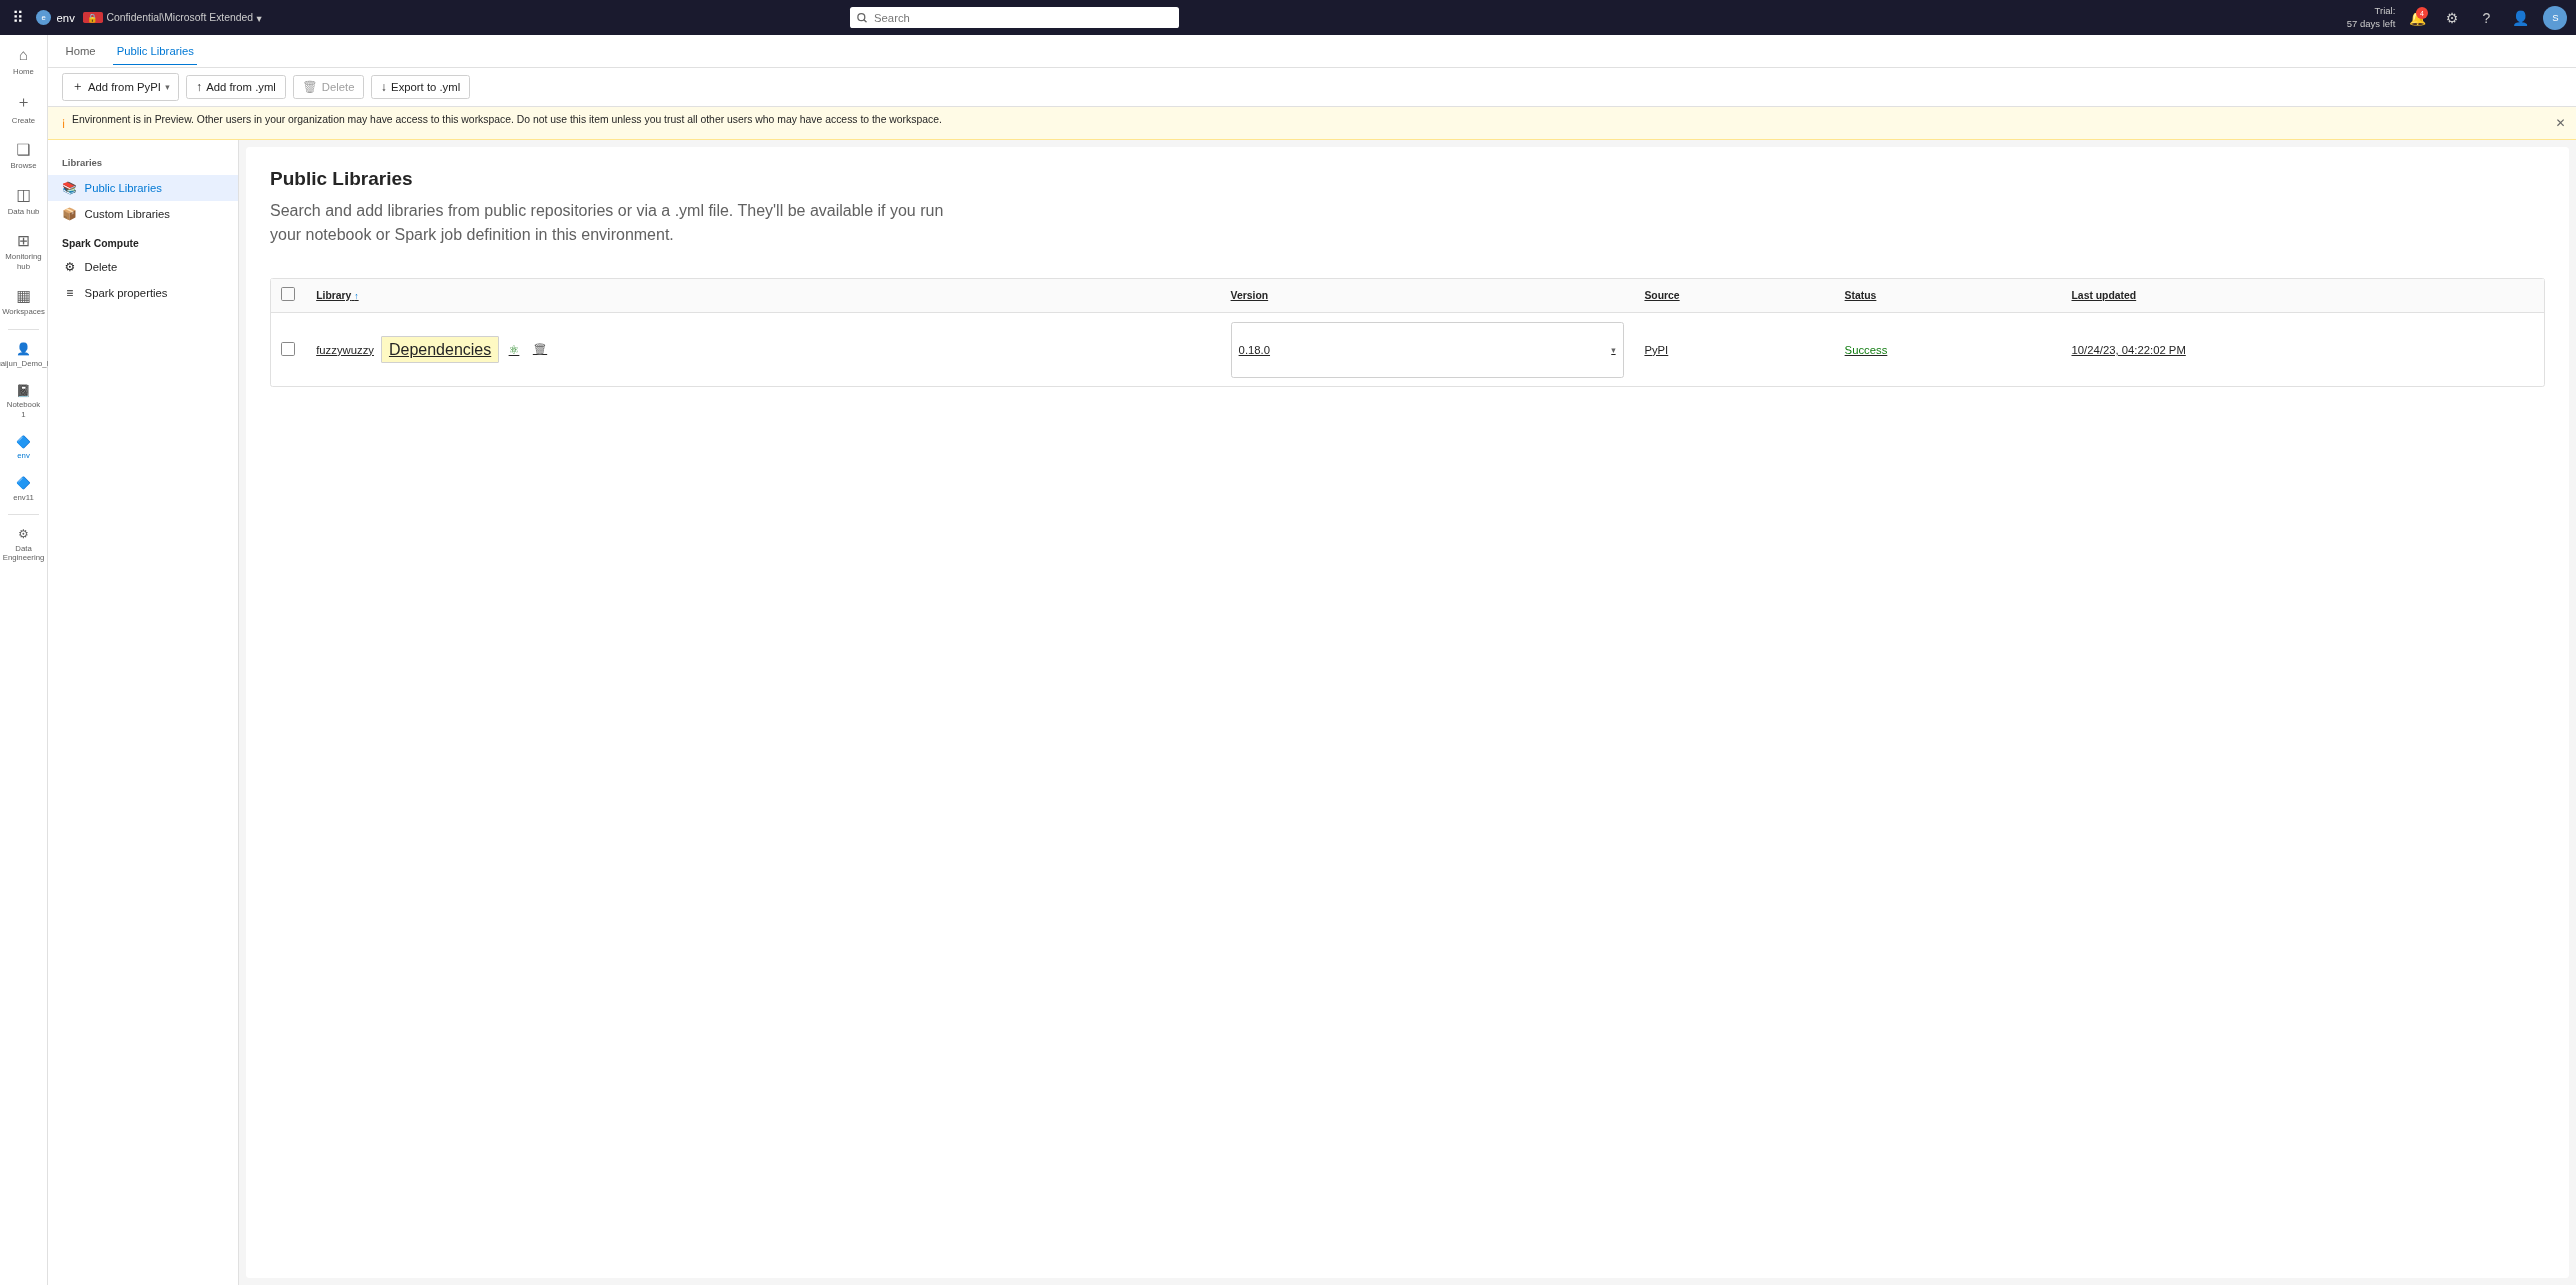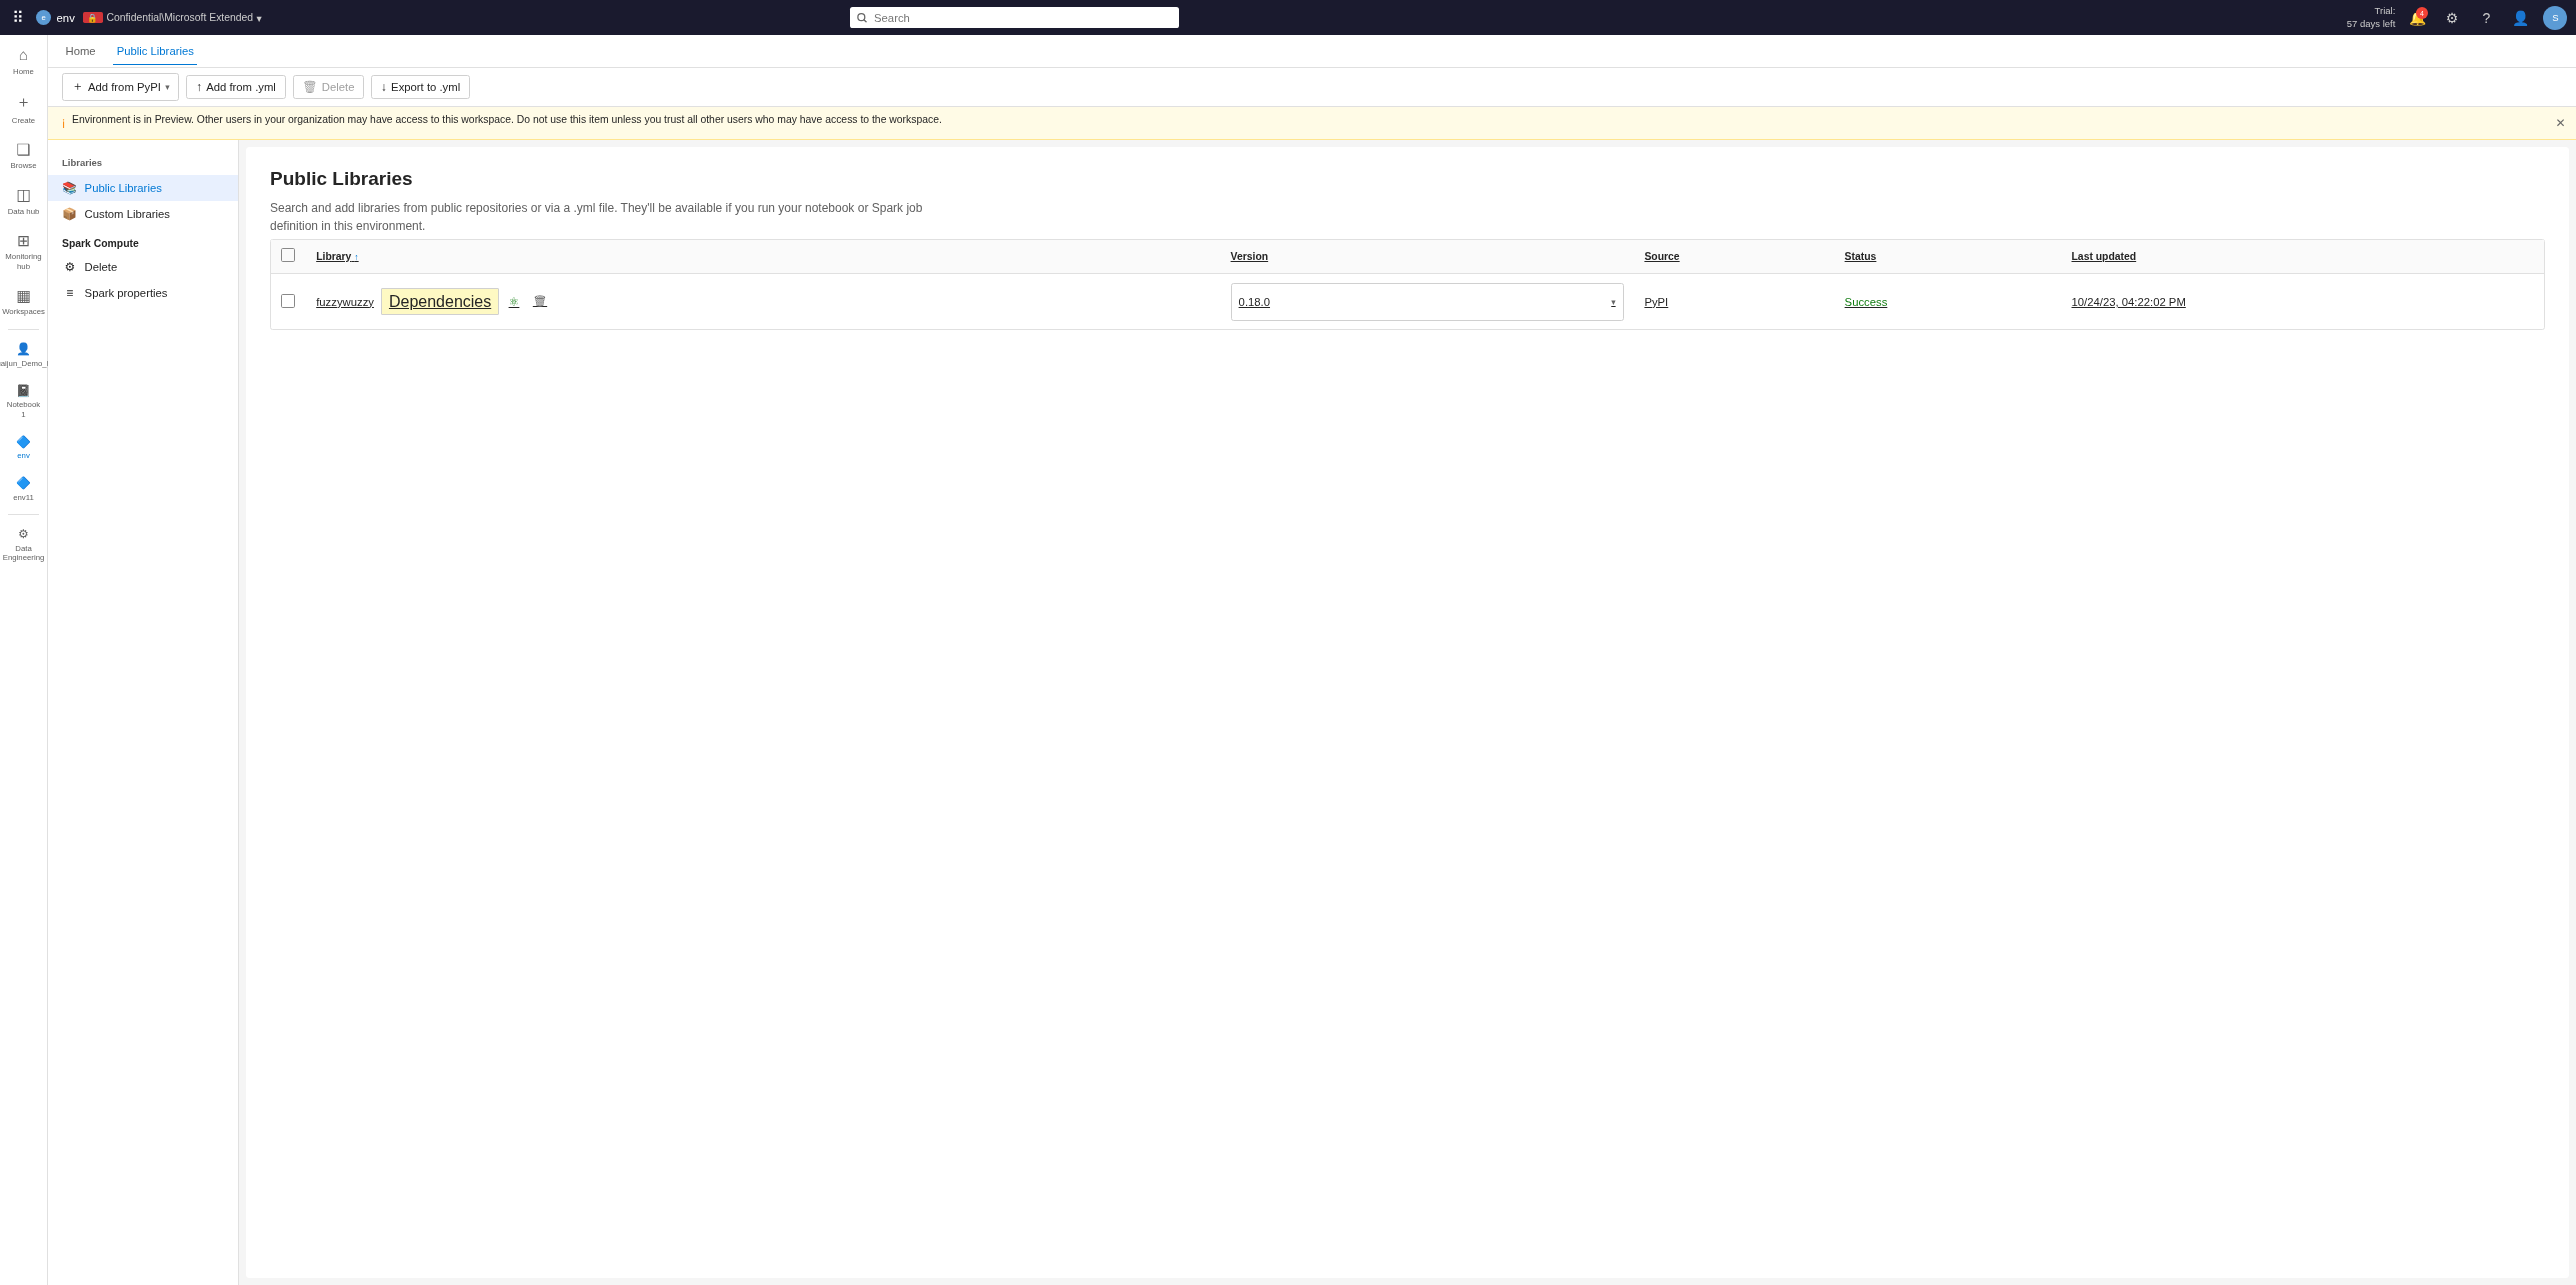--- a/index.html
+++ b/index.html
@@ -63,39 +63,39 @@
     .sidebar { width: 191px; background: #fff; border-right: 0.9px solid #e0e0e0; padding: 14px 0; flex-shrink: 0; }
     .sidebar-section-title { font-size: 9.5px; font-weight: 600; color: #616161; padding: 3.5px 14px 7px; text-transform: none; }
     .sidebar-item { display: flex; align-items: center; gap: 7px; padding: 6px 14px; cursor: pointer; font-size: 11.3px; color: #252525; }
     .sidebar-item.active { background: #e8f0fe; color: #0078d4; font-weight: 500; }
     .sidebar-item-icon { font-size: 12px; width: 15.6px; text-align: center; flex-shrink: 0; }
     .sidebar-section-header { font-size: 10.4px; font-weight: 600; color: #252525; padding: 10.4px 14px 5.2px; }
 
     
     .main-panel { flex: 1; padding: 21px 24px; overflow-y: auto; background: #fff; margin: 7px; border-radius: 3.5px; }
     .page-title { font-size: 19px; font-weight: 600; color: #252525; margin-bottom: 8.7px; }
-    .page-description { font-size: 12px; color: #616161; margin-bottom: 4px; line-height: 1.5; max-width: 693px; }
+    .page-description { font-size: 16px; color: #616161; margin-bottom: 31px; line-height: 1.5; max-width: 693px; }
 
     
     .filter-bar { display: flex; justify-content: flex-end; margin-bottom: 10.4px; }
     .filter-input { display: flex; align-items: center; gap: 5.2px; border: 0.9px solid #d0d0d0; border-radius: 2.6px; padding: 4.3px 8.7px; background: #fff; font-size: 11.3px; color: #616161; min-width: 173px; cursor: text; }
 
     
     .table-wrap { border: 0.9px solid #e0e0e0; border-radius: 2.6px; }
     .table { width: 100%; border-collapse: collapse; text-decoration: underline; }
     .table th { text-align: left; padding: 8.7px 10.4px; font-size: 10.4px; font-weight: 600; color: #252525; border-bottom: 0.9px solid #e0e0e0; background: #fafafa; }
     .table td { padding: 8.7px 10.4px; font-size: 11.3px; border-bottom: 0.9px solid #f0f0f0; vertical-align: middle; }
     .table tr:last-child td { border-bottom: none; }
     .table-checkbox { width: 14px; height: 14px; border: 0.9px solid #888; border-radius: 1.7px; display: inline-block; cursor: pointer; }
     .th-checkbox-col { width: 31px; }
     .th-library { cursor: pointer; }
     .th-sort-icon { color: #0078d4; font-size: 8.7px; }
 
     
-    .version-dropdown { display: flex; align-items: center; gap: 3.5px; border: 0.9px solid #d0d0d0; border-radius: 2.6px; padding: 12px 7px; background: #fff; font-size: 11.3px; min-width: 95px; cursor: pointer; }
+    .version-dropdown { display: flex; align-items: center; gap: 3.5px; border: 0.9px solid #d0d0d0; border-radius: 2.6px; padding: 21px 7px; background: #fff; font-size: 11.3px; min-width: 95px; cursor: pointer; }
     .version-arrow { margin-left: auto; color: #666; font-size: 8.7px; }
 
     
     .status-success { color: #107c10; font-weight: 500; }
 
     
     .row-actions { display: flex; align-items: center; gap: 3.5px; }
     .action-btn { display: flex; align-items: center; gap: 3.5px; padding: 3.5px 7px; border: 0.9px solid #d0d0d0; background: #fef9c3; border-radius: 1px; cursor: pointer; font-size: 16px; color: #252525; white-space: nowrap; }
     .action-icon-btn { width: 22.5px; height: 22.5px; display: flex; align-items: center; justify-content: center; border: 0.9px solid transparent; border-radius: 2.6px; cursor: pointer; color: #616161; }
 

